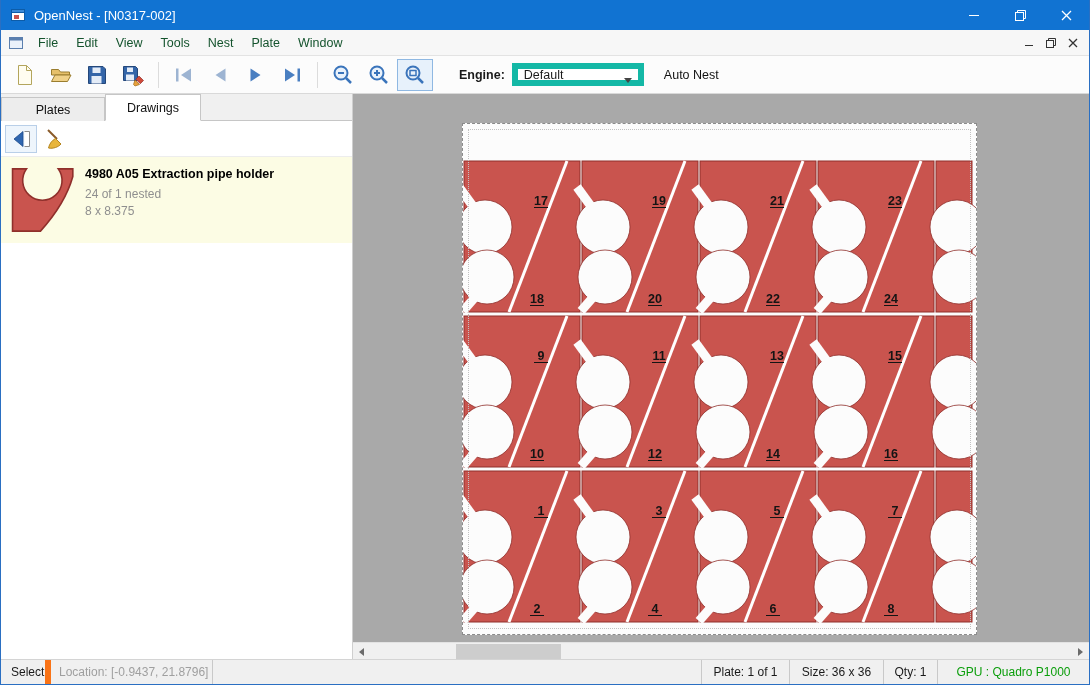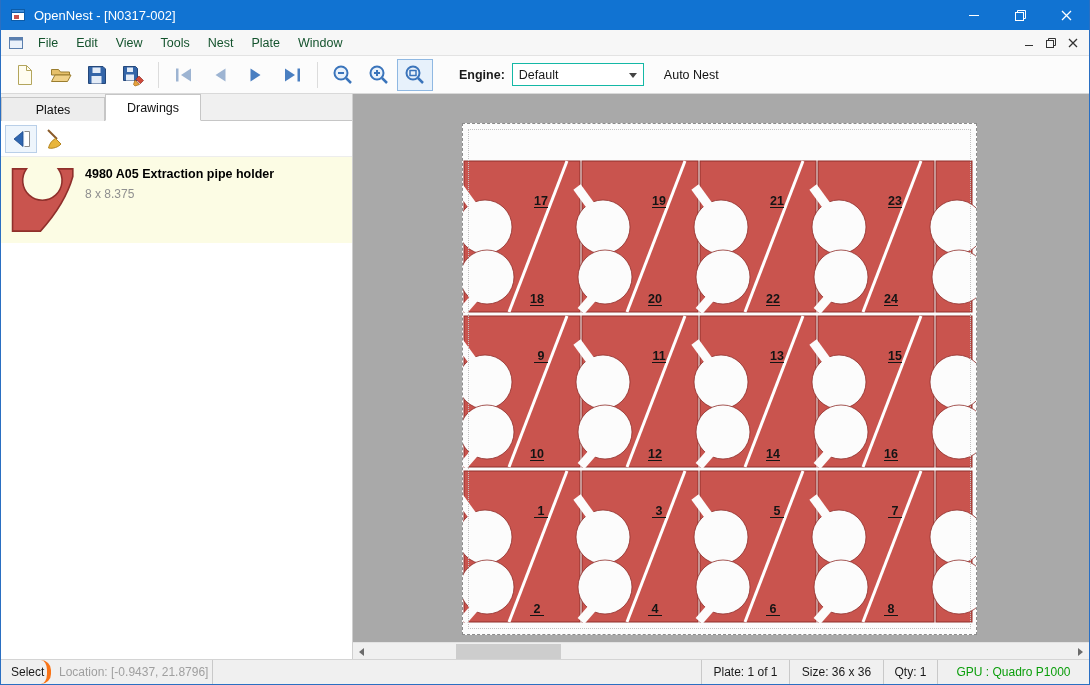--- a/index.html
+++ b/index.html
@@ -23,21 +23,21 @@
   .mdi-controls { margin-left:auto; display:flex; align-items:center; padding-right:5px; }
   .mdi-btn { width:22px; height:20px; display:flex; align-items:center; justify-content:center; }
   .glyph-mdi-min { width:8px; height:1px; background:#333; display:block; margin-top:6px; }
 
   
   .toolbar { flex:0 0 38px; background:#fcfcfc; border-bottom:1px solid #d9d9d9; display:flex; align-items:center; padding:0 6px; }
   .tb-btn { width:36px; height:32px; display:flex; align-items:center; justify-content:center; border:1px solid transparent; }
   .tb-btn.active-tool { border-color:#8fb8e2; background:#e7f1fb; }
   .tb-sep { width:1px; height:26px; background:#dcdcdc; margin:0 7px; }
   .engine-label { font-weight:bold; margin:0 7px 0 26px; font-size:12.5px; }
-  .combo { width:132px; height:23px; border:1px solid #14b8a6; background:#fff; display:flex; align-items:center; padding:0 18px 0 6px; position:relative; font-size:12.5px; }
+  .combo { width:132px; height:23px; border:6px solid #14b8a6; background:#fff; display:flex; align-items:center; padding:0 18px 0 6px; position:relative; font-size:12.5px; }
   .combo-arrow { position:absolute; right:6px; top:9px; width:0; height:0; border-left:4px solid transparent; border-right:4px solid transparent; border-top:5px solid #444; }
   .autonest { margin-left:20px; font-size:12.5px; color:#111; }
 
   
   .content { flex:1; display:flex; min-height:0; }
   .left-panel { width:352px; background:#fff; border-right:1px solid #cfcfcf; display:flex; flex-direction:column; }
   .tabstrip { height:27px; background:#f0f0f0; display:flex; align-items:flex-end; border-bottom:1px solid #c6c6c6; }
   .tab { height:24px; display:flex; align-items:center; justify-content:center; width:104px; background:#ededed; border:1px solid #c6c6c6; border-bottom:none; font-size:12.5px; margin-bottom:-1px; color:#111; }
   .tab.active { background:#fff; height:27px; border-bottom:1px solid #fff; width:96px; }
   .panel-toolbar { height:36px; display:flex; align-items:center; padding:0 4px; border-bottom:1px solid #ededed; }
@@ -59,21 +59,21 @@
   .hscroll { position:absolute; left:0; right:0; bottom:0; height:17px; background:#f0f0f0; border-top:1px solid #e3e3e3; }
   .scroll-thumb { position:absolute; left:103px; top:1px; width:105px; height:15px; background:#cdcdcd; }
   .scroll-arrow { position:absolute; top:0; width:17px; height:17px; display:flex; align-items:center; justify-content:center; }
   .scroll-arrow.left { left:0; } .scroll-arrow.right { right:0; }
   .tri-left { width:0; height:0; border-top:4px solid transparent; border-bottom:4px solid transparent; border-right:5px solid #6b6b6b; }
   .tri-right { width:0; height:0; border-top:4px solid transparent; border-bottom:4px solid transparent; border-left:5px solid #6b6b6b; }
 
   
   .statusbar { flex:0 0 25px; background:#f0f0f0; border-top:1px solid #d4d4d4; display:flex; align-items:stretch; font-size:12px; }
   .sb-cell { display:flex; align-items:center; padding:0 8px; white-space:nowrap; }
-  .sb-mode { width:50px; border-right:4px solid #f97316; padding-left:10px;border-radius:10px; }
+  .sb-mode { width:50px; border-right:6px solid #f97316; padding-left:10px; }
   .sb-loc { color:#9f9f9f; border-right:1px solid #c9c9c9; width:162px; }
   .sb-spacer { flex:1; }
   .sb-right { border-left:1px solid #c9c9c9; justify-content:center; }
   .sb-plate { width:88px; } .sb-size { width:94px; } .sb-qty { width:54px; } .sb-gpu { width:152px;padding-left:8px; }
   .sb-gpu { color:#0b9e0b; }
 </style>
 </head>
 <body>
 
 <div class="app">
@@ -243,20 +243,21 @@
           </svg>
         </div>
       </div>
       <div class="drawing-list">
         <div class="drawing-item">
           <svg class="thumb" width="64" height="66" viewBox="0 0 100 104">
             <path d="M2,3 L24,3 A31 31 0 1 0 74,3 L97,3 L97,15 Q85,58 46,101 L2,101 Z" fill="#c9544e" stroke="#8f2f2b" stroke-width="2.5"></path>
           </svg>
           <div class="drawing-info">
             <div class="d-title">4980 A05 Extraction pipe holder</div>
+            <div class="d-line">24 of 1 nested</div>
             <div class="d-line">8 x 8.375</div>
           </div>
         </div>
       </div>
     </div>
 
     <div class="canvas">
       <div class="plate">
         <svg viewBox="0 0 513 510" width="513" height="510">
             <g transform="translate(0,35)">

